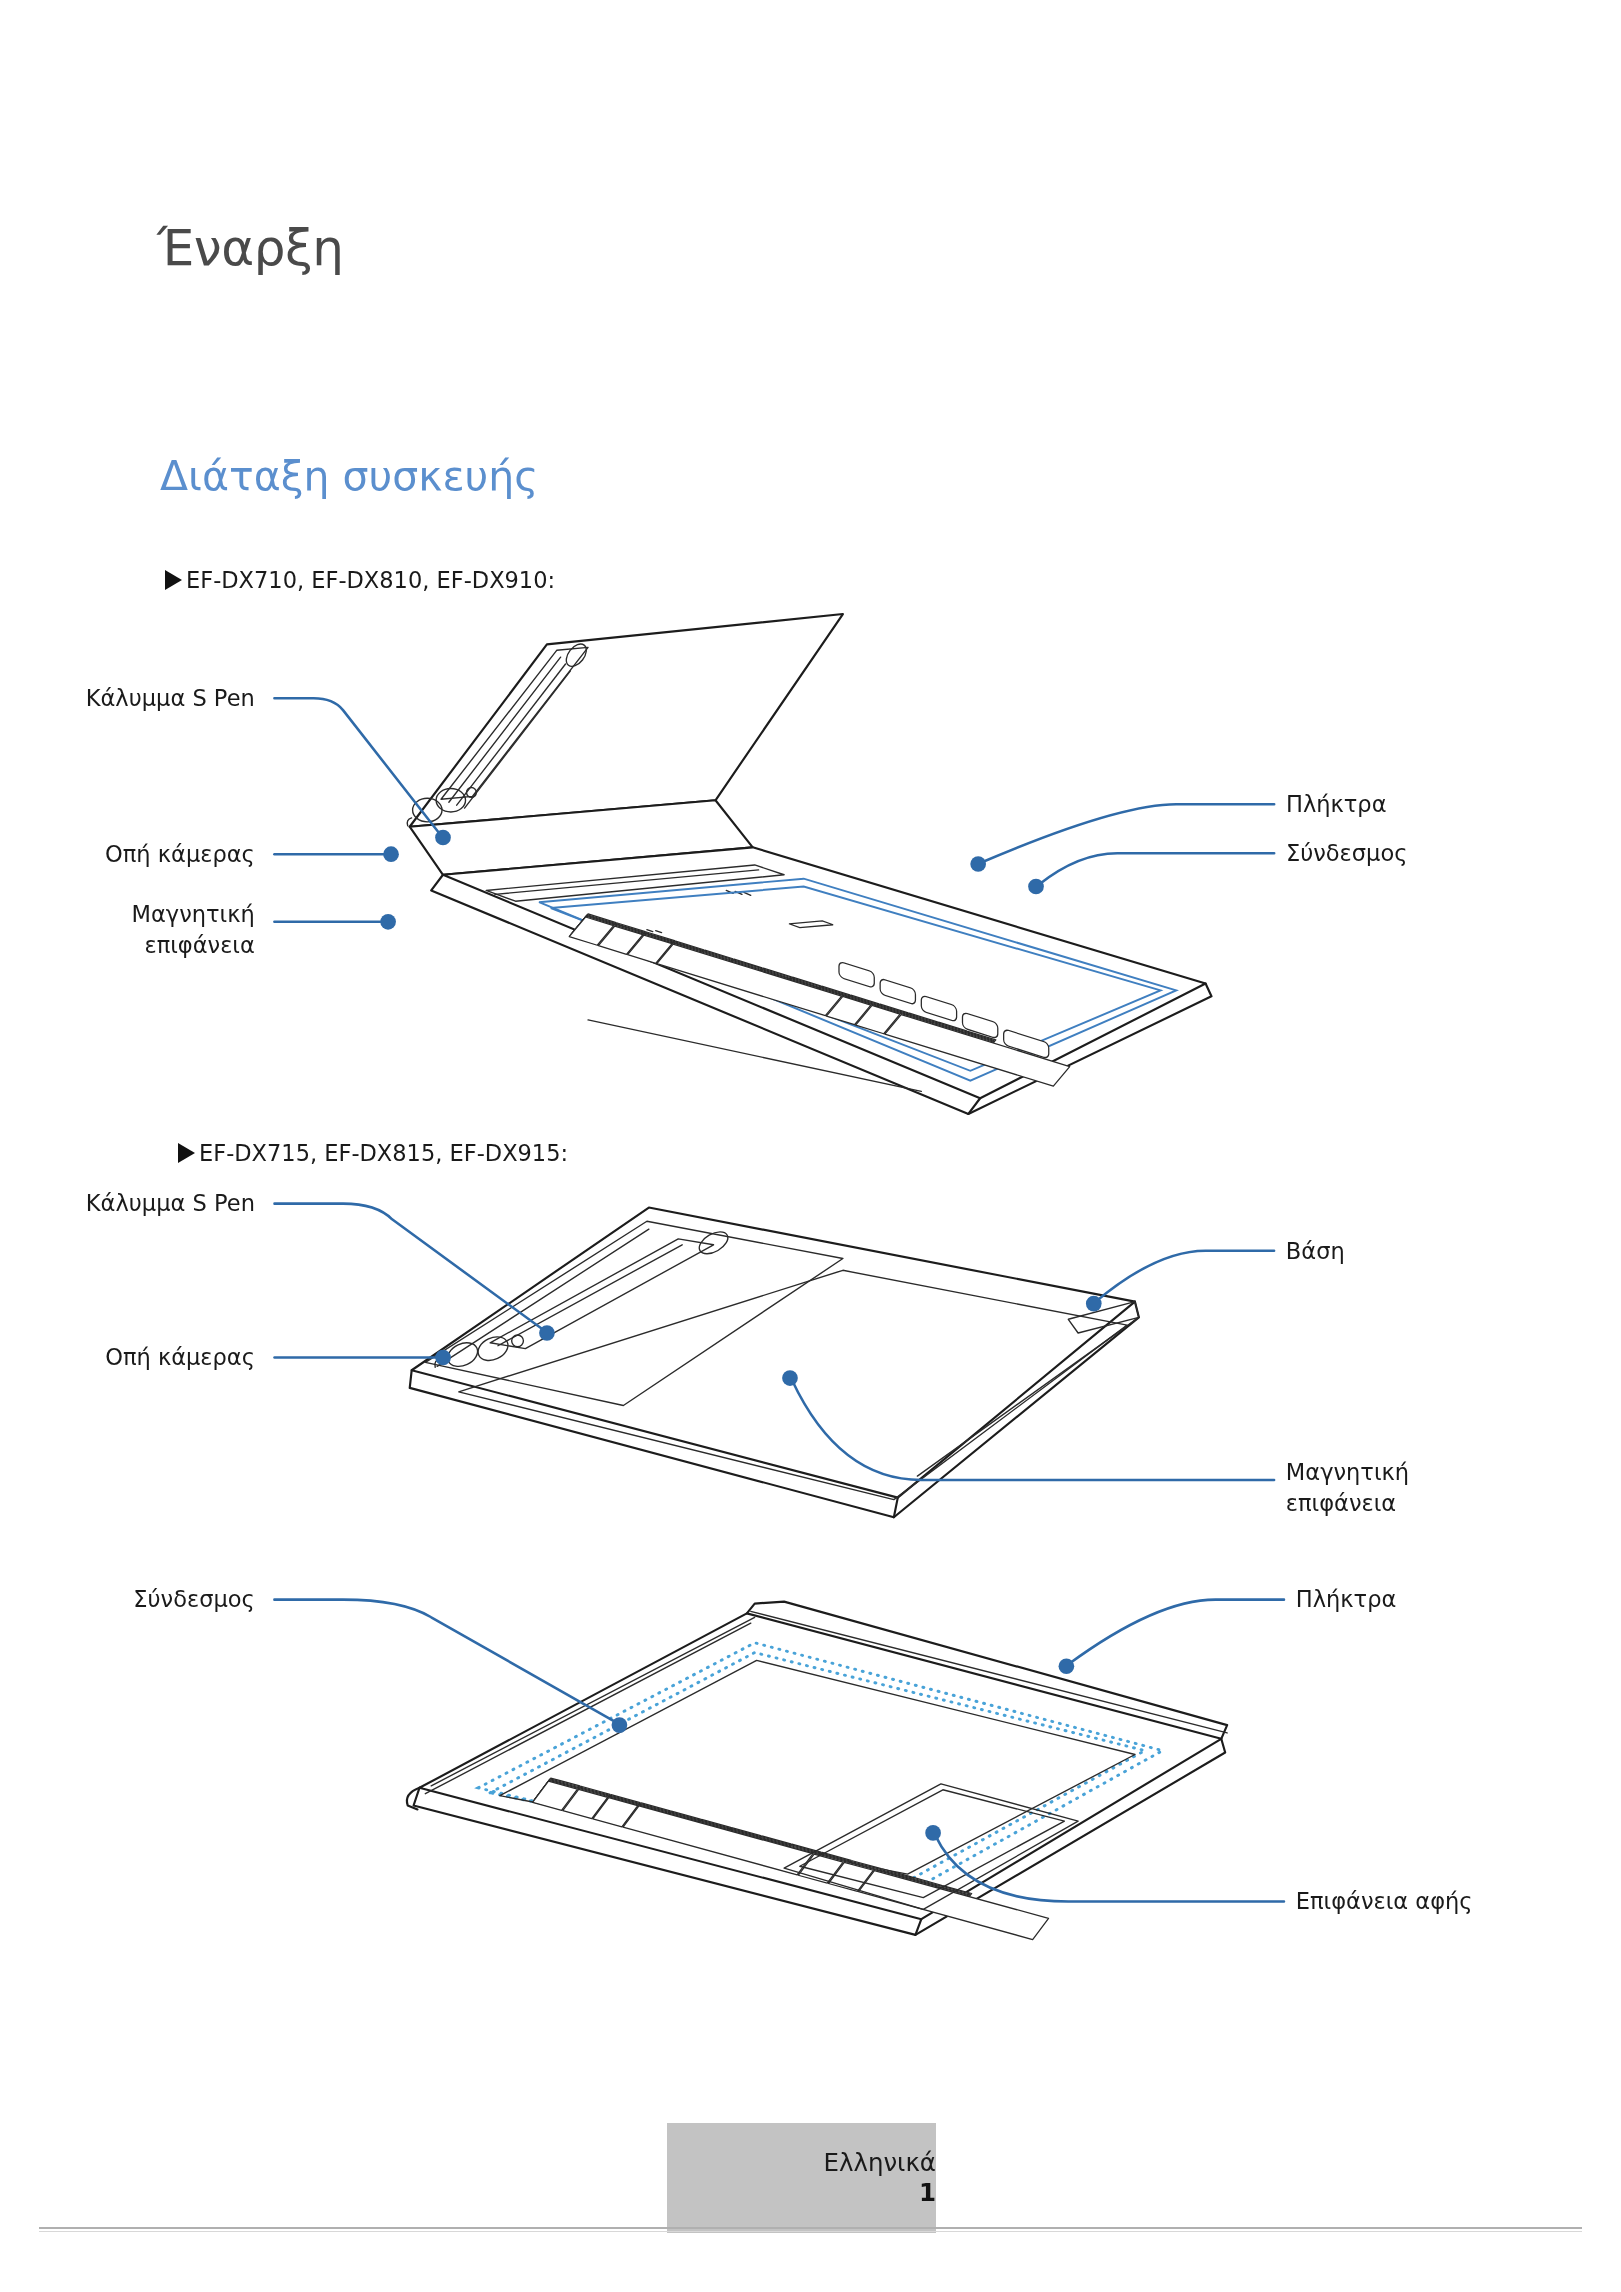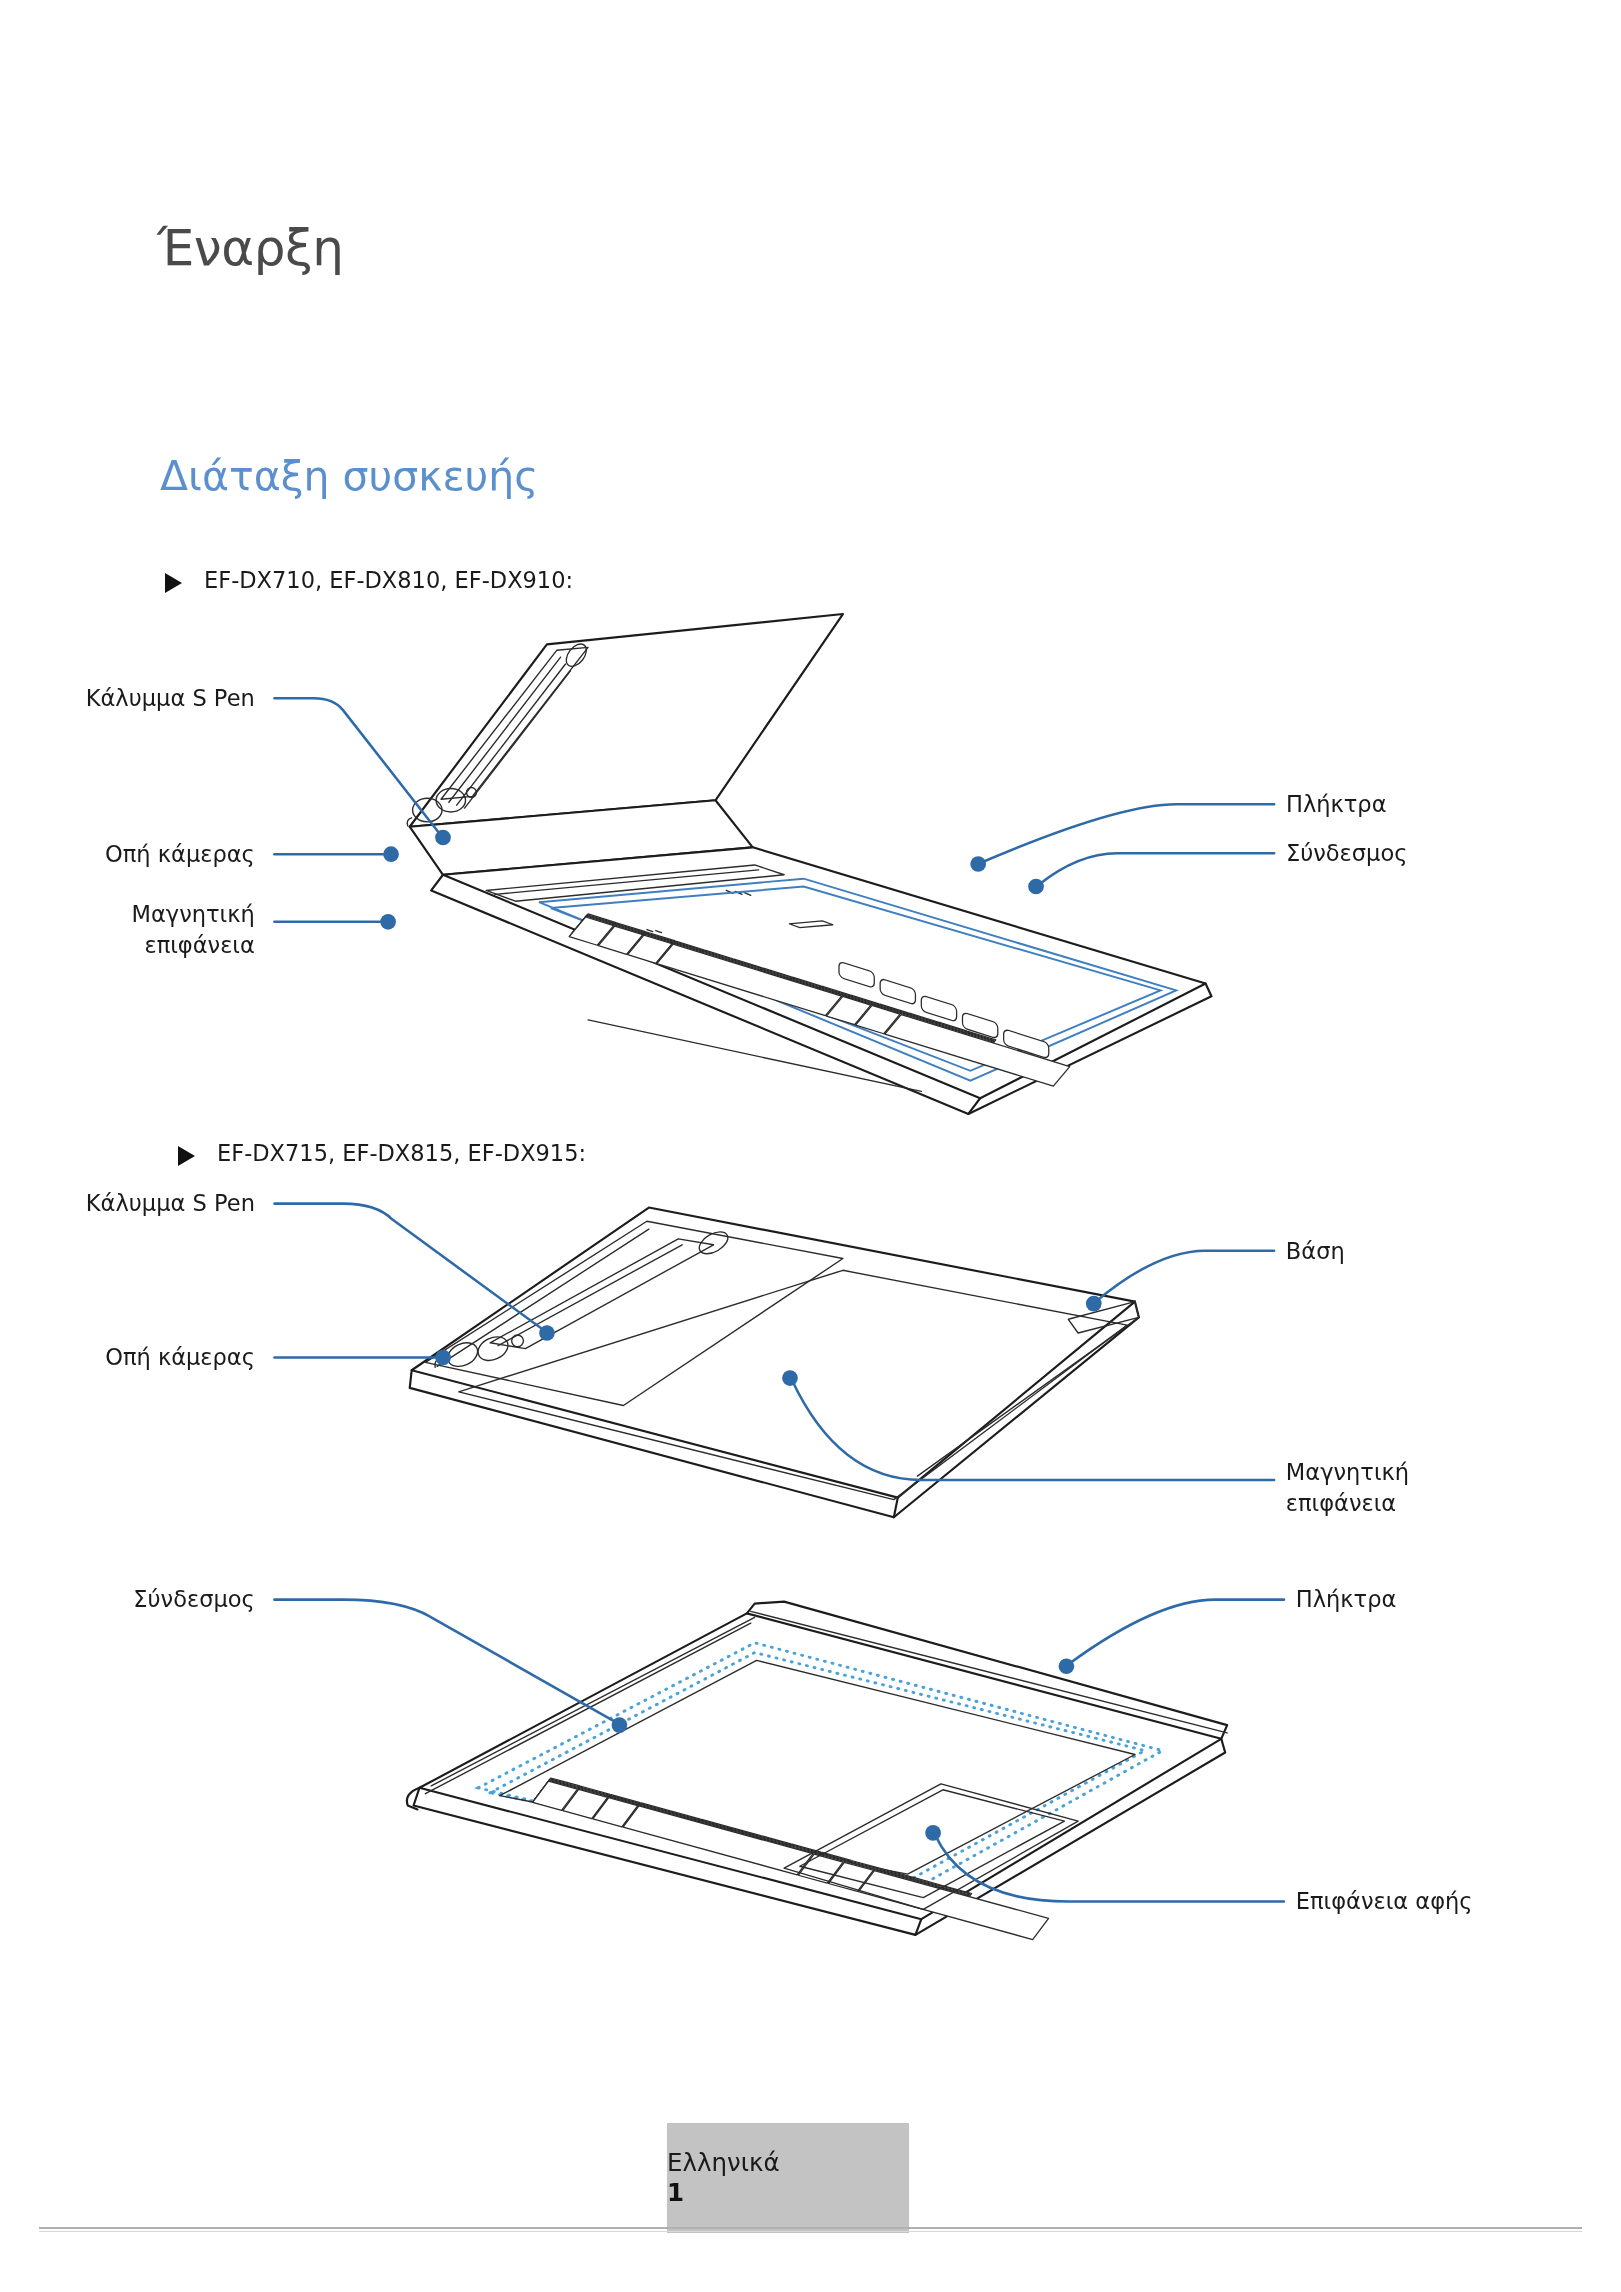--- a/index.html
+++ b/index.html
@@ -40,22 +40,22 @@
     font-size: 41px;
     font-weight: 400;
     color: #5b8fce;
     line-height: 1;
   }
 
   
   .model-row {
     position: absolute;
     display: flex;
-    align-items: flex-end;
-    gap: 22px;
+    align-items: center;
+    gap: 4px;
     font-size: 22.5px;
     color: #1a1a1a;
     white-space: nowrap;
   }
   .model-row .tri {
     display: inline-block;
     width: 0;
     height: 0;
     border-top: 10.8px solid transparent;
     border-bottom: 10.8px solid transparent;
@@ -122,26 +122,26 @@
     stroke-linecap: round;
     stroke-dasharray: 1 7;
   }
   .panel { fill: #ffffff; }
 
   
   .footer-box {
     position: absolute;
     left: 667px;
     top: 2123px;
-    width: 242px;
+    width: 269px;
     height: 110px;
     background: #c3c3c3;
     display: flex;
     flex-direction: column;
-    align-items: flex-start;
+    align-items: flex-end;
     justify-content: center;
     gap: 5.9px;
   }
   .footer-lang {
     font-size: 24.5px;
     color: #1a1a1a;
     line-height: 1;
   }
   .footer-page {
     font-size: 24.5px;

